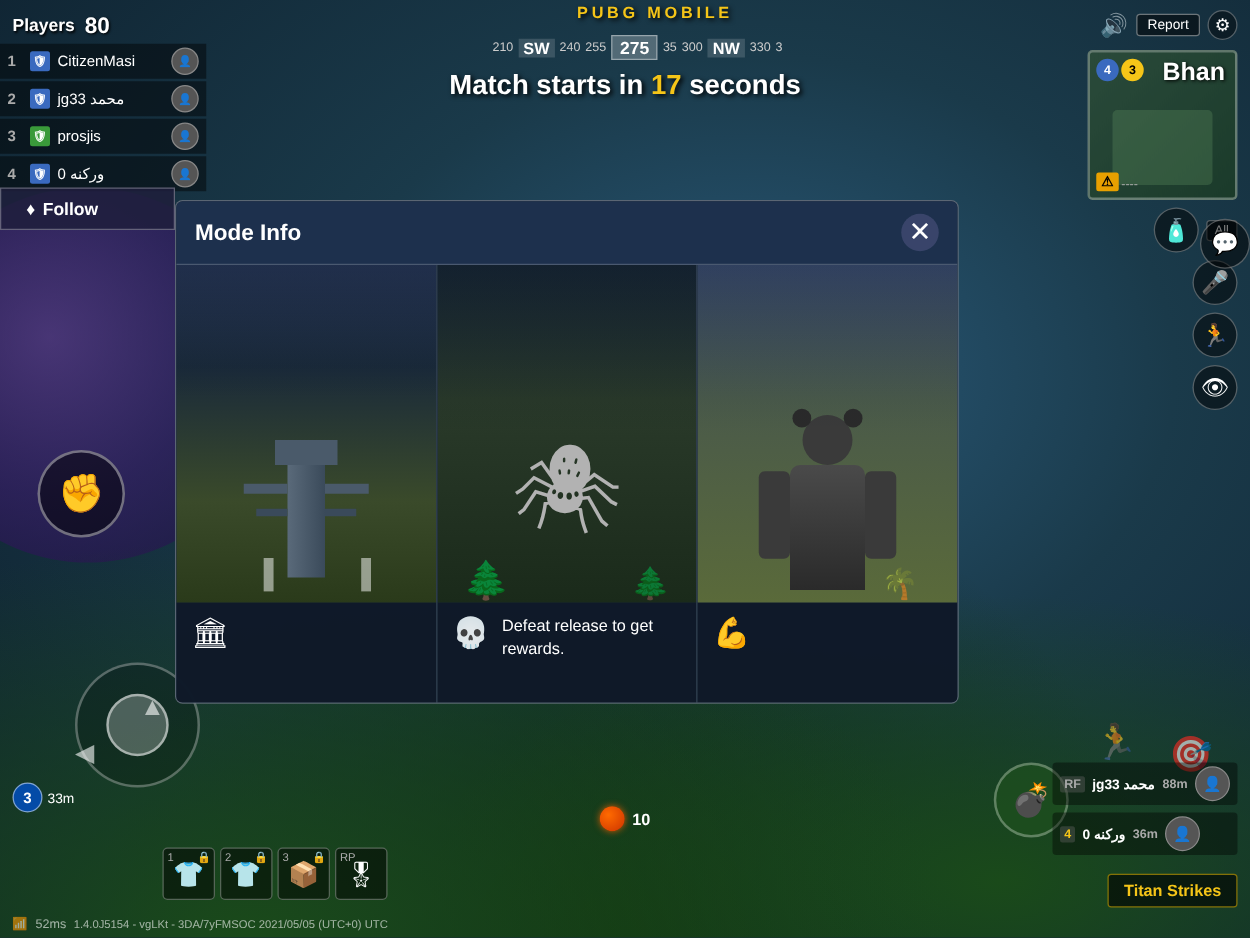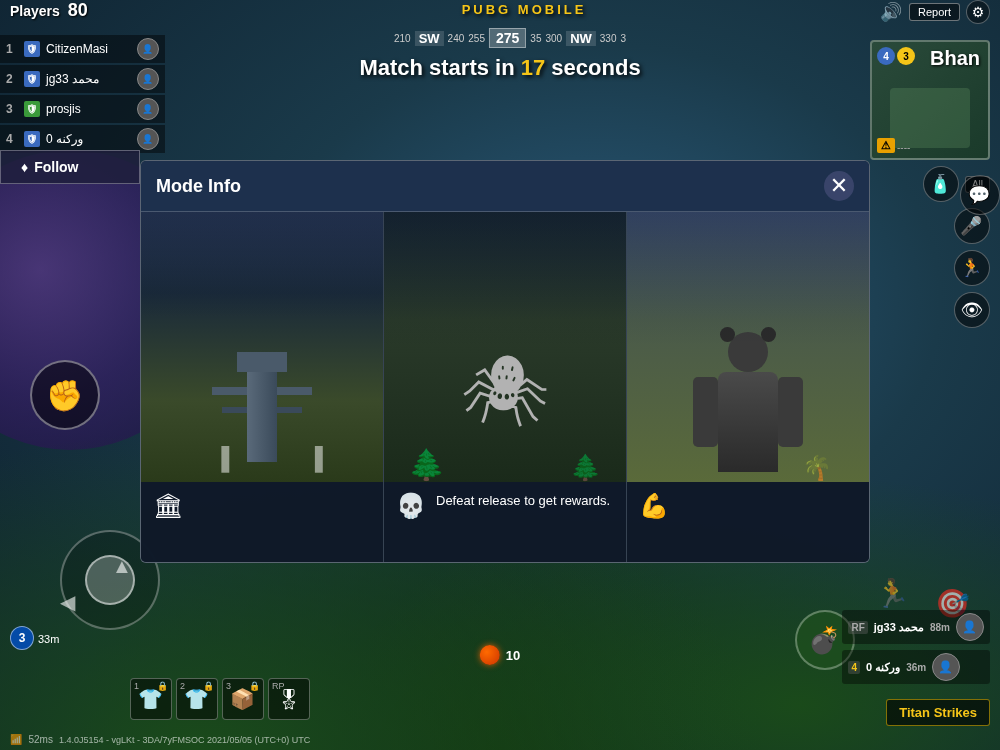--- a/index.html
+++ b/index.html
@@ -45,21 +45,21 @@
     }
 
     
     .top-hud {
       position: absolute;
       top: 0;
       left: 0;
       right: 0;
       height: 40px;
       display: flex;
-      align-items: flex-start;
+      align-items: center;
       justify-content: space-between;
       padding: 0 10px;
       z-index: 10;
     }
 
     .players-section {
       display: flex;
       align-items: center;
       gap: 8px;
     }
@@ -330,21 +330,21 @@
       padding: 5px 12px;
       border-radius: 3px;
       z-index: 10;
     }
 
     
     .modal-overlay {
       position: absolute;
       top: 160px;
       left: 140px;
-      width: 730px;
+      width: 627px;
       z-index: 20;
     }
 
     .modal {
       background: rgba(20, 35, 55, 0.95);
       border: 1px solid rgba(255,255,255,0.3);
       border-radius: 6px;
       overflow: hidden;
     }
 

